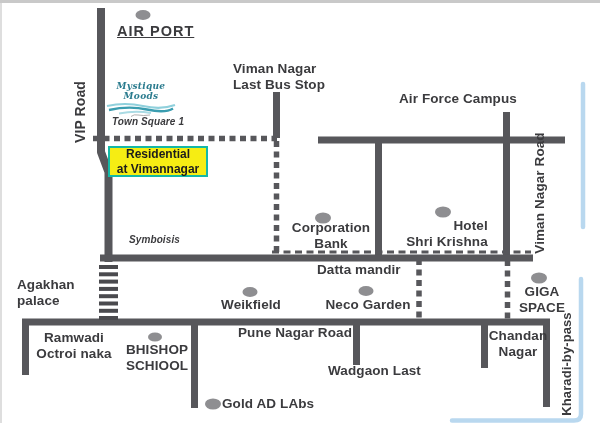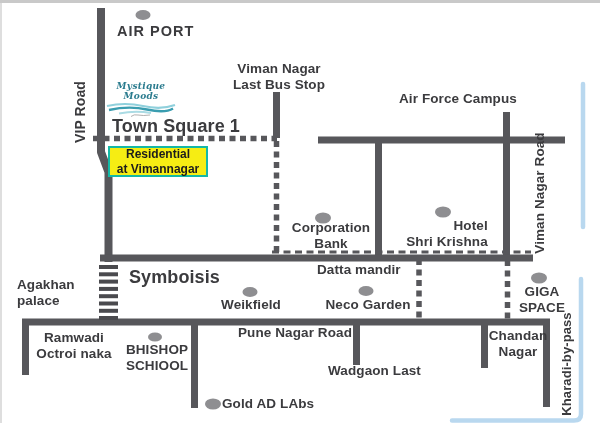--- a/index.html
+++ b/index.html
@@ -8,21 +8,21 @@
     font-family:"Liberation Sans",sans-serif;
   }
   #roads{position:absolute;left:0;top:0;}
   .lbl{
     position:absolute;font-weight:700;font-size:13.5px;line-height:1.16;
     color:#3b3b3e;white-space:pre-line;letter-spacing:.1px;
   }
   .ctr{text-align:center;transform:translateX(-50%);}
   .rot{transform:translate(-50%,-50%) rotate(-90deg);transform-origin:center;white-space:nowrap;}
   #airport-lbl{font-size:14.5px;letter-spacing:1px;}
-  #townsq-lbl,#symboisis-lbl{font-size:18px;}
+  #townsq-lbl,#symboisis-lbl{font-size:10px;font-style:italic;}
   #viproad-lbl{font-size:14px;}
   #kharadi-lbl{font-size:13px;}
   #highlight-box{
     position:absolute;left:108px;top:146px;width:96px;height:27px;
     background:#f6ed13;border:2px solid #14b8a6;
     display:flex;align-items:center;justify-content:center;text-align:center;
     font-weight:700;font-size:12px;line-height:1.18;color:#1c1c1c;white-space:pre-line;
   }
   #logo{position:absolute;left:105px;top:81px;width:72px;}
   #logo .logo-text{
@@ -106,26 +106,26 @@
       <path d="M2 5 Q20 1 38 5 T70 4" stroke="#8fd0dc" stroke-width="2.2" fill="none"></path>
       <path d="M4 9 Q24 4.5 42 8.5 T68 7.5" stroke="#3a9db0" stroke-width="2.4" fill="none"></path>
       <path d="M14 12.5 Q30 9.5 46 12" stroke="#aadbe4" stroke-width="2" fill="none"></path>
       <path d="M26 15.5 q3 -2.5 7 -1.5 q5 1 12 0" stroke="#9a9a9a" stroke-width="0.8" fill="none"></path>
     </svg>
   </div>
 
   <div id="highlight-box">Residential
 at Vimannagar</div>
 
-  <div class="lbl" id="airport-lbl" style="left:117px;top:23px;">AIR PORT</div>
-  <div class="lbl" style="left:233px;top:61px;text-align:center;">Viman Nagar
+  <div class="lbl" id="airport-lbl" style="left:117px;top:23px;text-decoration:underline;">AIR PORT</div>
+  <div class="lbl" style="left:233px;top:61px;">Viman Nagar
 Last Bus Stop</div>
   <div class="lbl" style="left:399px;top:91px;">Air Force Campus</div>
   <div class="lbl" id="townsq-lbl" style="left:112px;top:116px;">Town Square 1</div>
-  <div class="lbl" id="symboisis-lbl" style="left:129px;top:234px;margin-top:33px;">Symboisis</div>
+  <div class="lbl" id="symboisis-lbl" style="left:129px;top:234px;">Symboisis</div>
   <div class="lbl ctr" style="left:331px;top:220px;">Corporation
 Bank</div>
   <div class="lbl ctr" style="left:447px;top:218px;text-align:right;">Hotel
 Shri Krishna</div>
   <div class="lbl" style="left:317px;top:262px;">Datta mandir</div>
   <div class="lbl" style="left:17px;top:277px;">Agakhan
 palace</div>
   <div class="lbl ctr" style="left:251px;top:297px;">Weikfield</div>
   <div class="lbl ctr" style="left:368px;top:297px;">Neco Garden</div>
   <div class="lbl ctr" style="left:542px;top:284px;">GIGA

